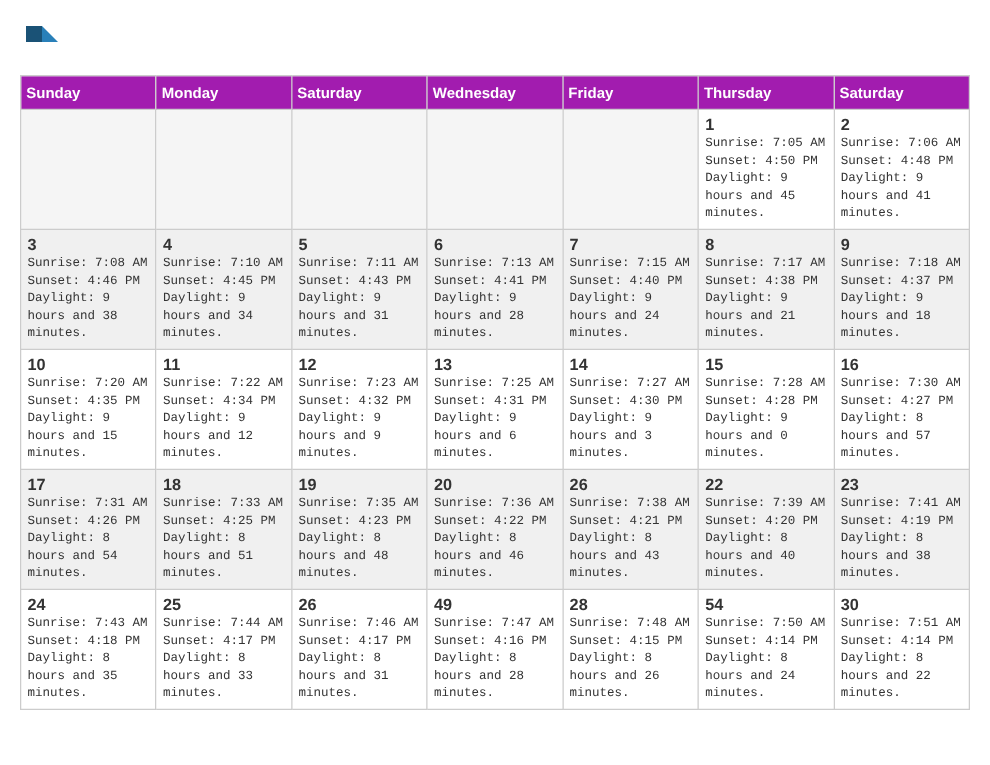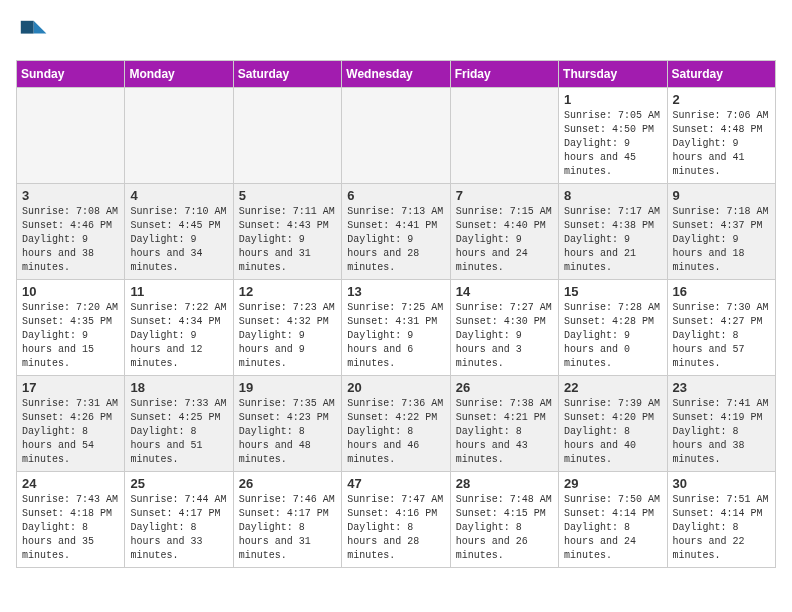--- a/index.html
+++ b/index.html
@@ -231,29 +231,29 @@
         </td>
         <td>
           <span class="day-num">25</span>
           <div class="day-info">Sunrise: 7:44 AM<br>Sunset: 4:17 PM<br>Daylight: 8 hours and 33 minutes.</div>
         </td>
         <td>
           <span class="day-num">26</span>
           <div class="day-info">Sunrise: 7:46 AM<br>Sunset: 4:17 PM<br>Daylight: 8 hours and 31 minutes.</div>
         </td>
         <td>
-          <span class="day-num">47</span>
+          <span class="day-num">49</span>
           <div class="day-info">Sunrise: 7:47 AM<br>Sunset: 4:16 PM<br>Daylight: 8 hours and 28 minutes.</div>
         </td>
         <td>
           <span class="day-num">28</span>
           <div class="day-info">Sunrise: 7:48 AM<br>Sunset: 4:15 PM<br>Daylight: 8 hours and 26 minutes.</div>
         </td>
         <td>
-          <span class="day-num">29</span>
+          <span class="day-num">54</span>
           <div class="day-info">Sunrise: 7:50 AM<br>Sunset: 4:14 PM<br>Daylight: 8 hours and 24 minutes.</div>
         </td>
         <td>
           <span class="day-num">30</span>
           <div class="day-info">Sunrise: 7:51 AM<br>Sunset: 4:14 PM<br>Daylight: 8 hours and 22 minutes.</div>
         </td>
       </tr>
     </tbody>
 </table>
 

